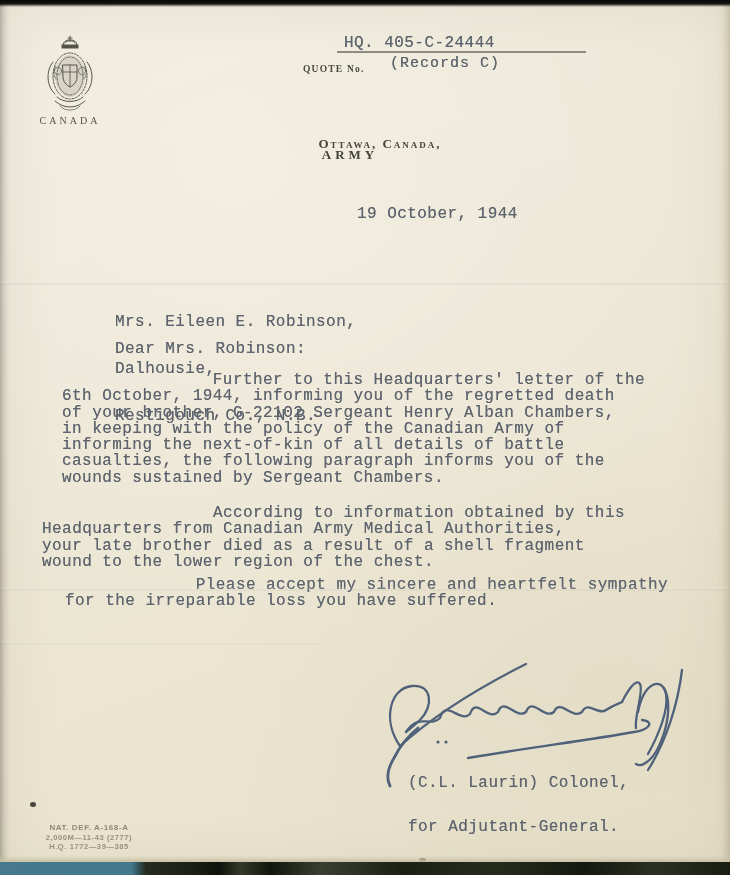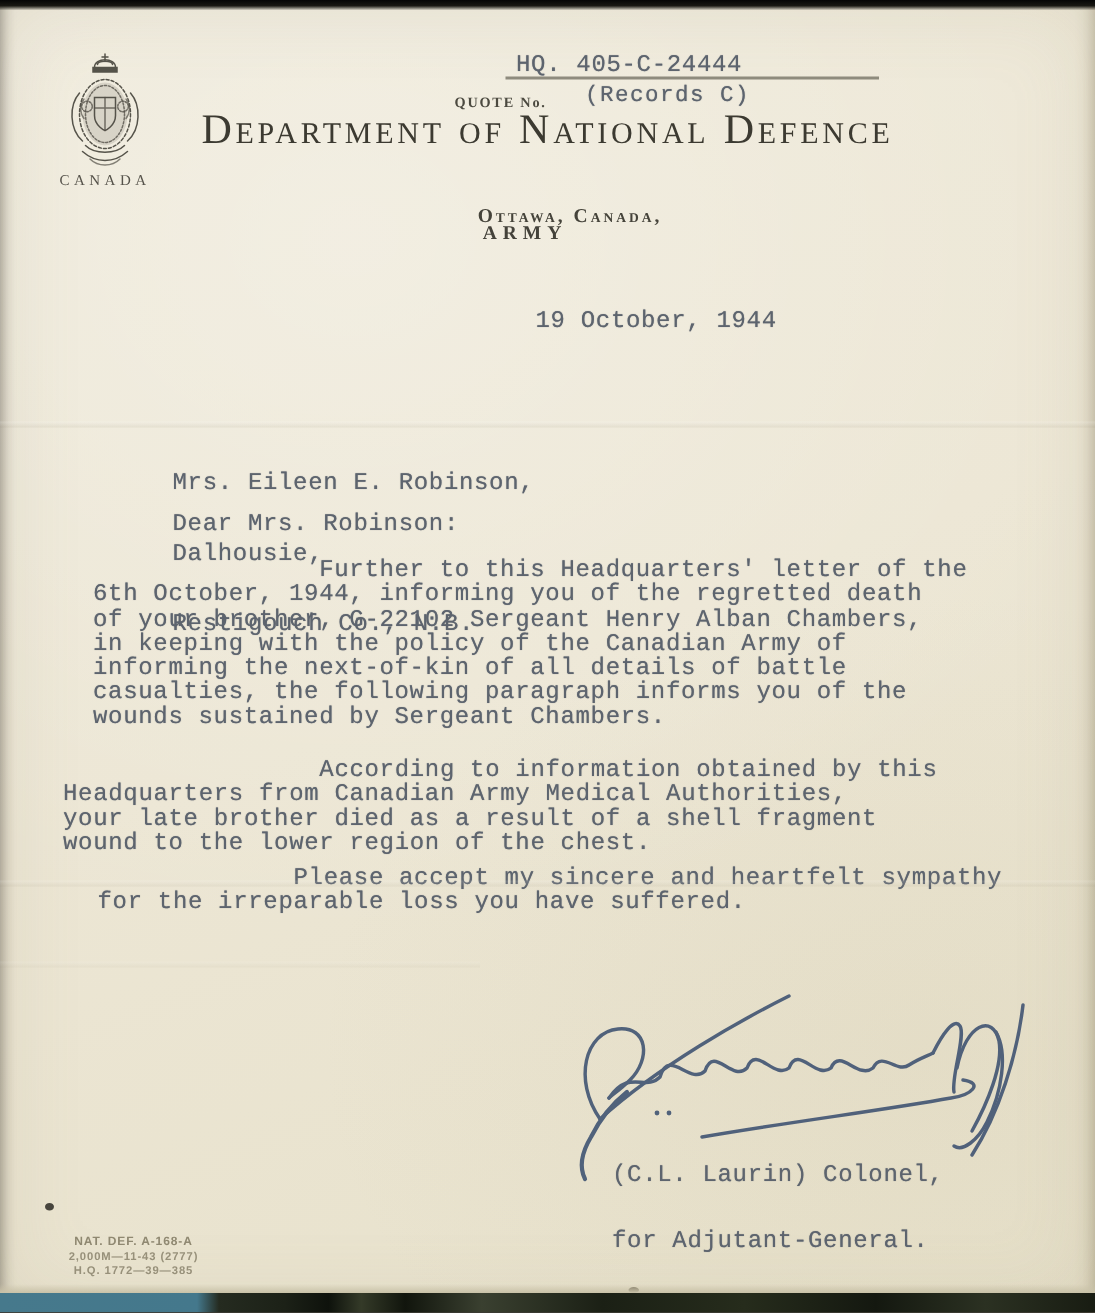--- a/index.html
+++ b/index.html
@@ -107,21 +107,20 @@
       <ellipse cx="32" cy="42" rx="15" ry="21" fill="rgba(84,82,74,.16)" stroke="none"></ellipse>
     </g>
   </svg>
   <div class="crest-caption">CANADA</div>
 
   <div class="quote-label">QUOTE No.</div>
   <div class="quote-underline"></div>
   <div class="quote-value typed">HQ. 405-C-24444</div>
   <div class="records-note">(Records C)</div>
 
-  <div class="dept-title">Department of National Defence</div>
   <div class="army-line">ARMY</div>
   <div class="location-line">Ottawa, Canada,</div>
 
   <div class="typed date-line">19 October, 1944</div>
 
   <div class="typed salutation">Dear Mrs. Robinson:</div>
 
   <div class="typed recipient">
     <div>Mrs. Eileen E. Robinson,</div>
     <div>Dalhousie,</div>

